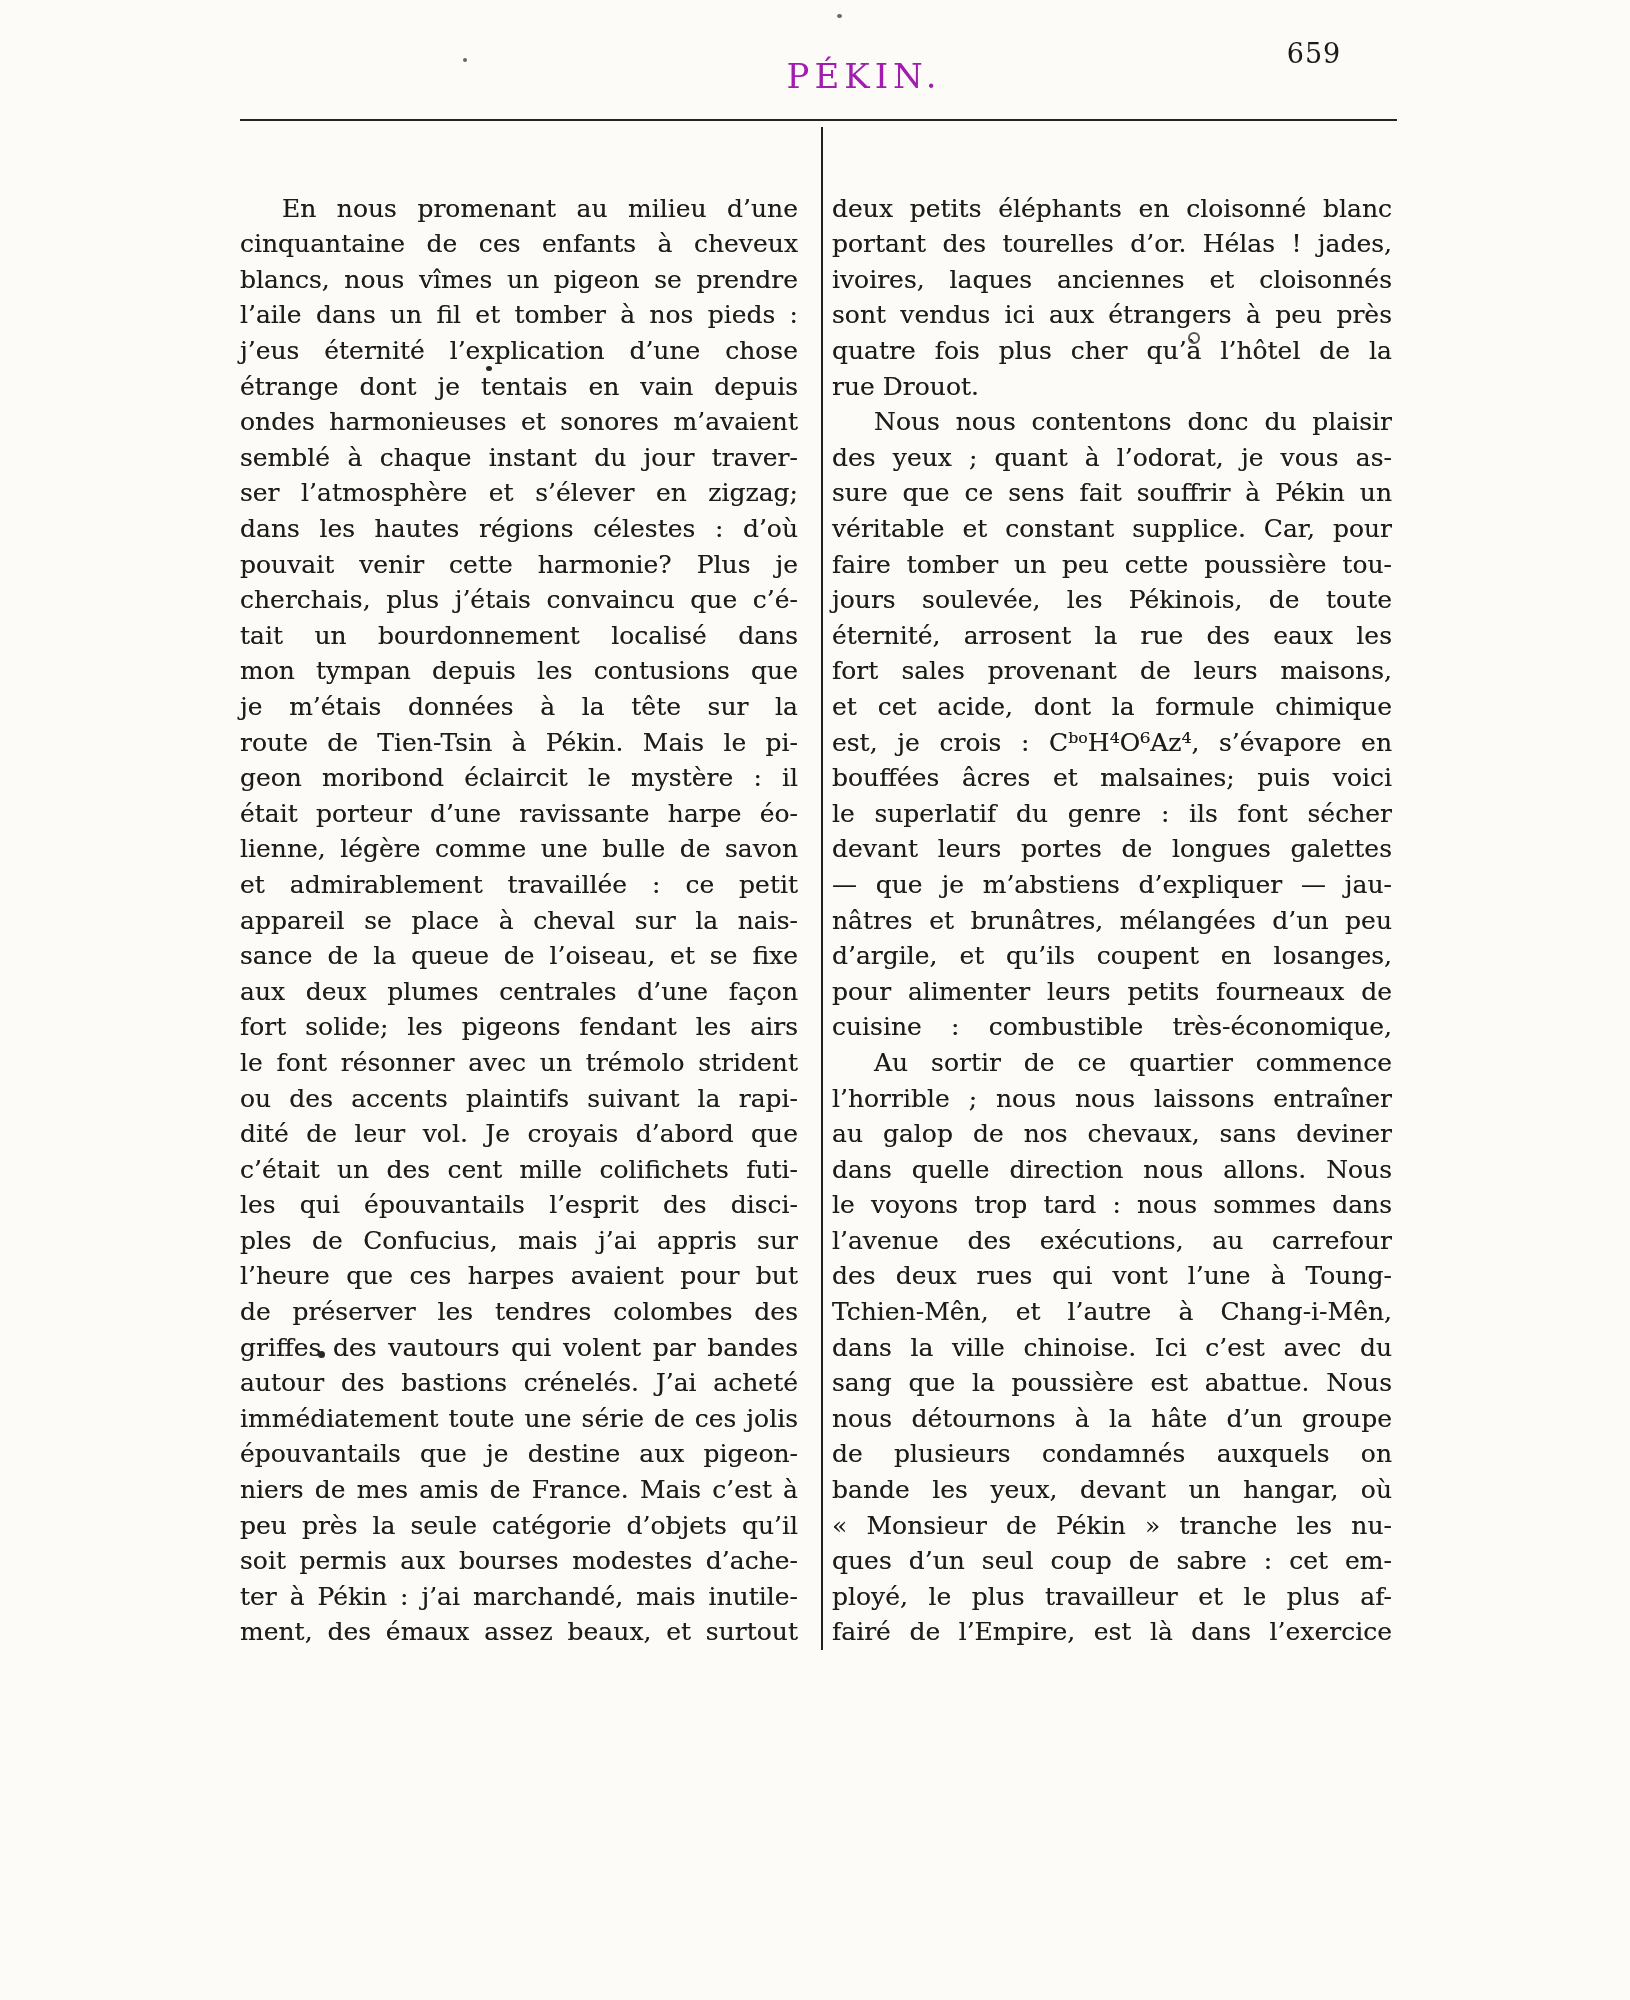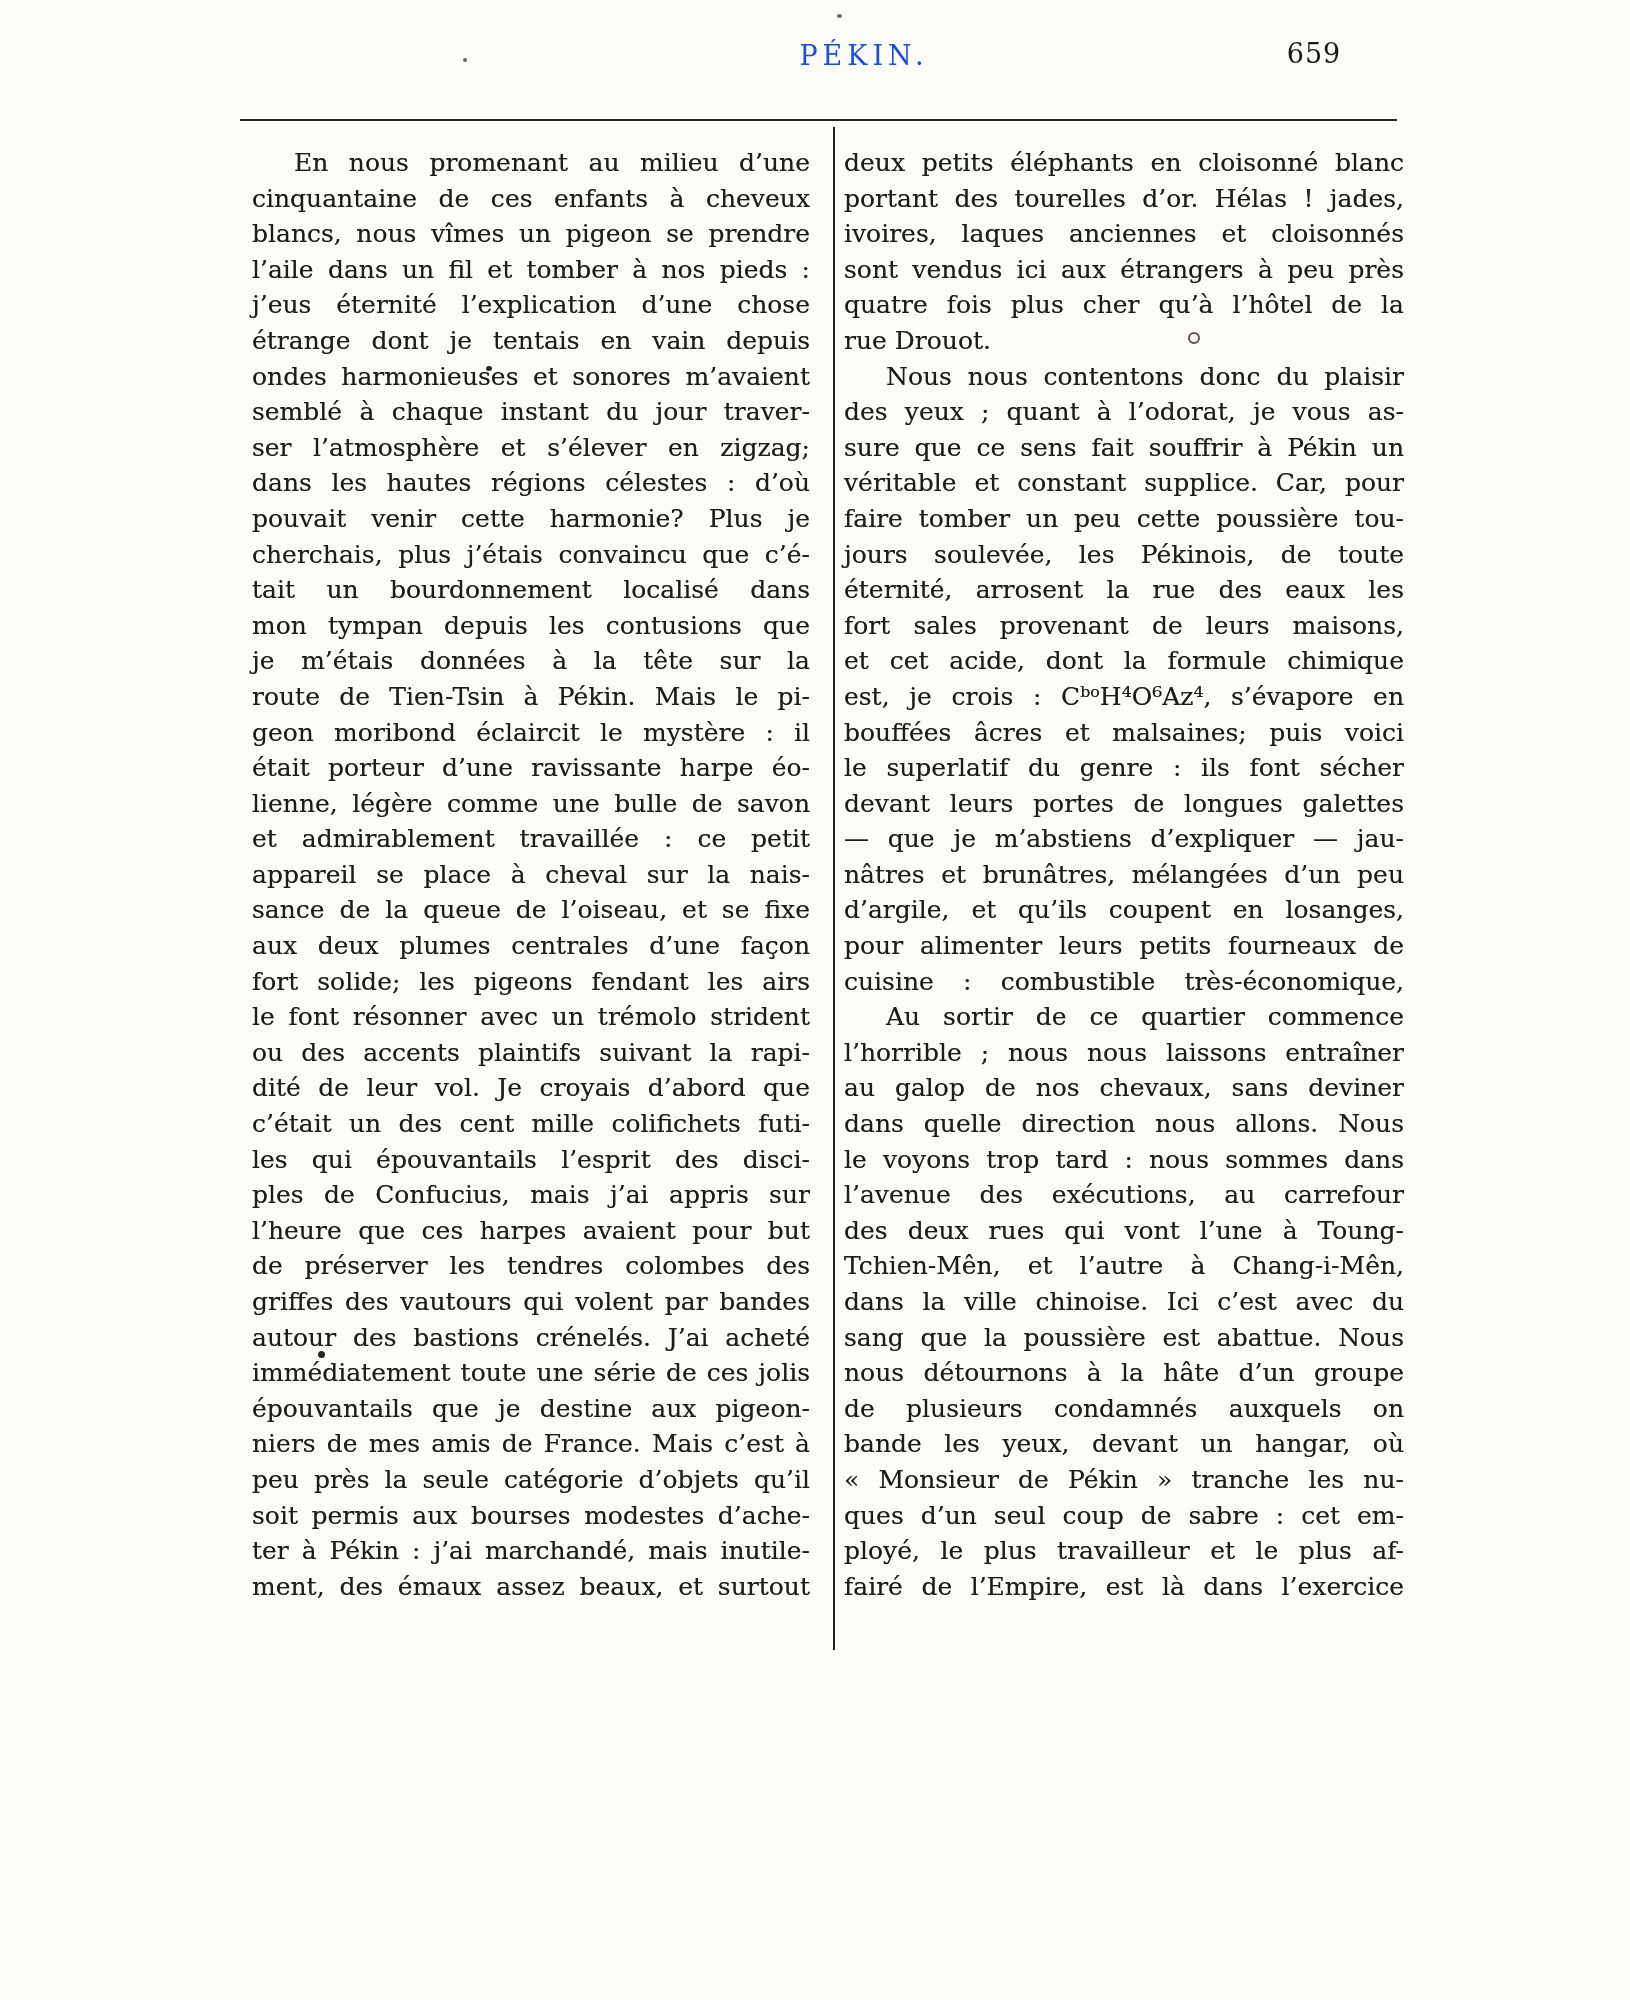--- a/index.html
+++ b/index.html
@@ -10,48 +10,47 @@
   }
   .page{
     position:relative;
     width:1630px;height:2000px;
     background:#fcfbf8;
     color:#1d1c1a;
     overflow:hidden;
   }
   .running-title{
     position:absolute;
-    top:40px;left:864px;
+    top:56px;left:864px;
     transform:translateX(-50%);
-    font-size:27px;
+    font-size:34px;
     letter-spacing:5px;
     white-space:nowrap;
-    color:#1d4ed8;
+    color:#a21caf;
   }
   .page-number{
     position:absolute;
     top:38px;left:1314px;
     transform:translateX(-50%);
     font-size:27px;
     letter-spacing:1px;
     color:#1b1a18;
   }
   .header-rule{
     position:absolute;
     top:119px;left:240px;
     width:1157px;height:2px;
     background:#262420;
   }
   .columns{
     position:absolute;
     top:145px;left:240px;
     width:1152px;
     display:flex;
-    align-items:flex-start;
-    margin-left:12px;
+    align-items:flex-end;
   }
   .col{width:558px;}
   .col-right{width:560px;}
   .divider{
     width:2px;height:1523px;
     margin-left:23px;margin-right:9px;margin-top:-18px;
     background:#23211e;
   }
   .line{
     font-size:25px;

